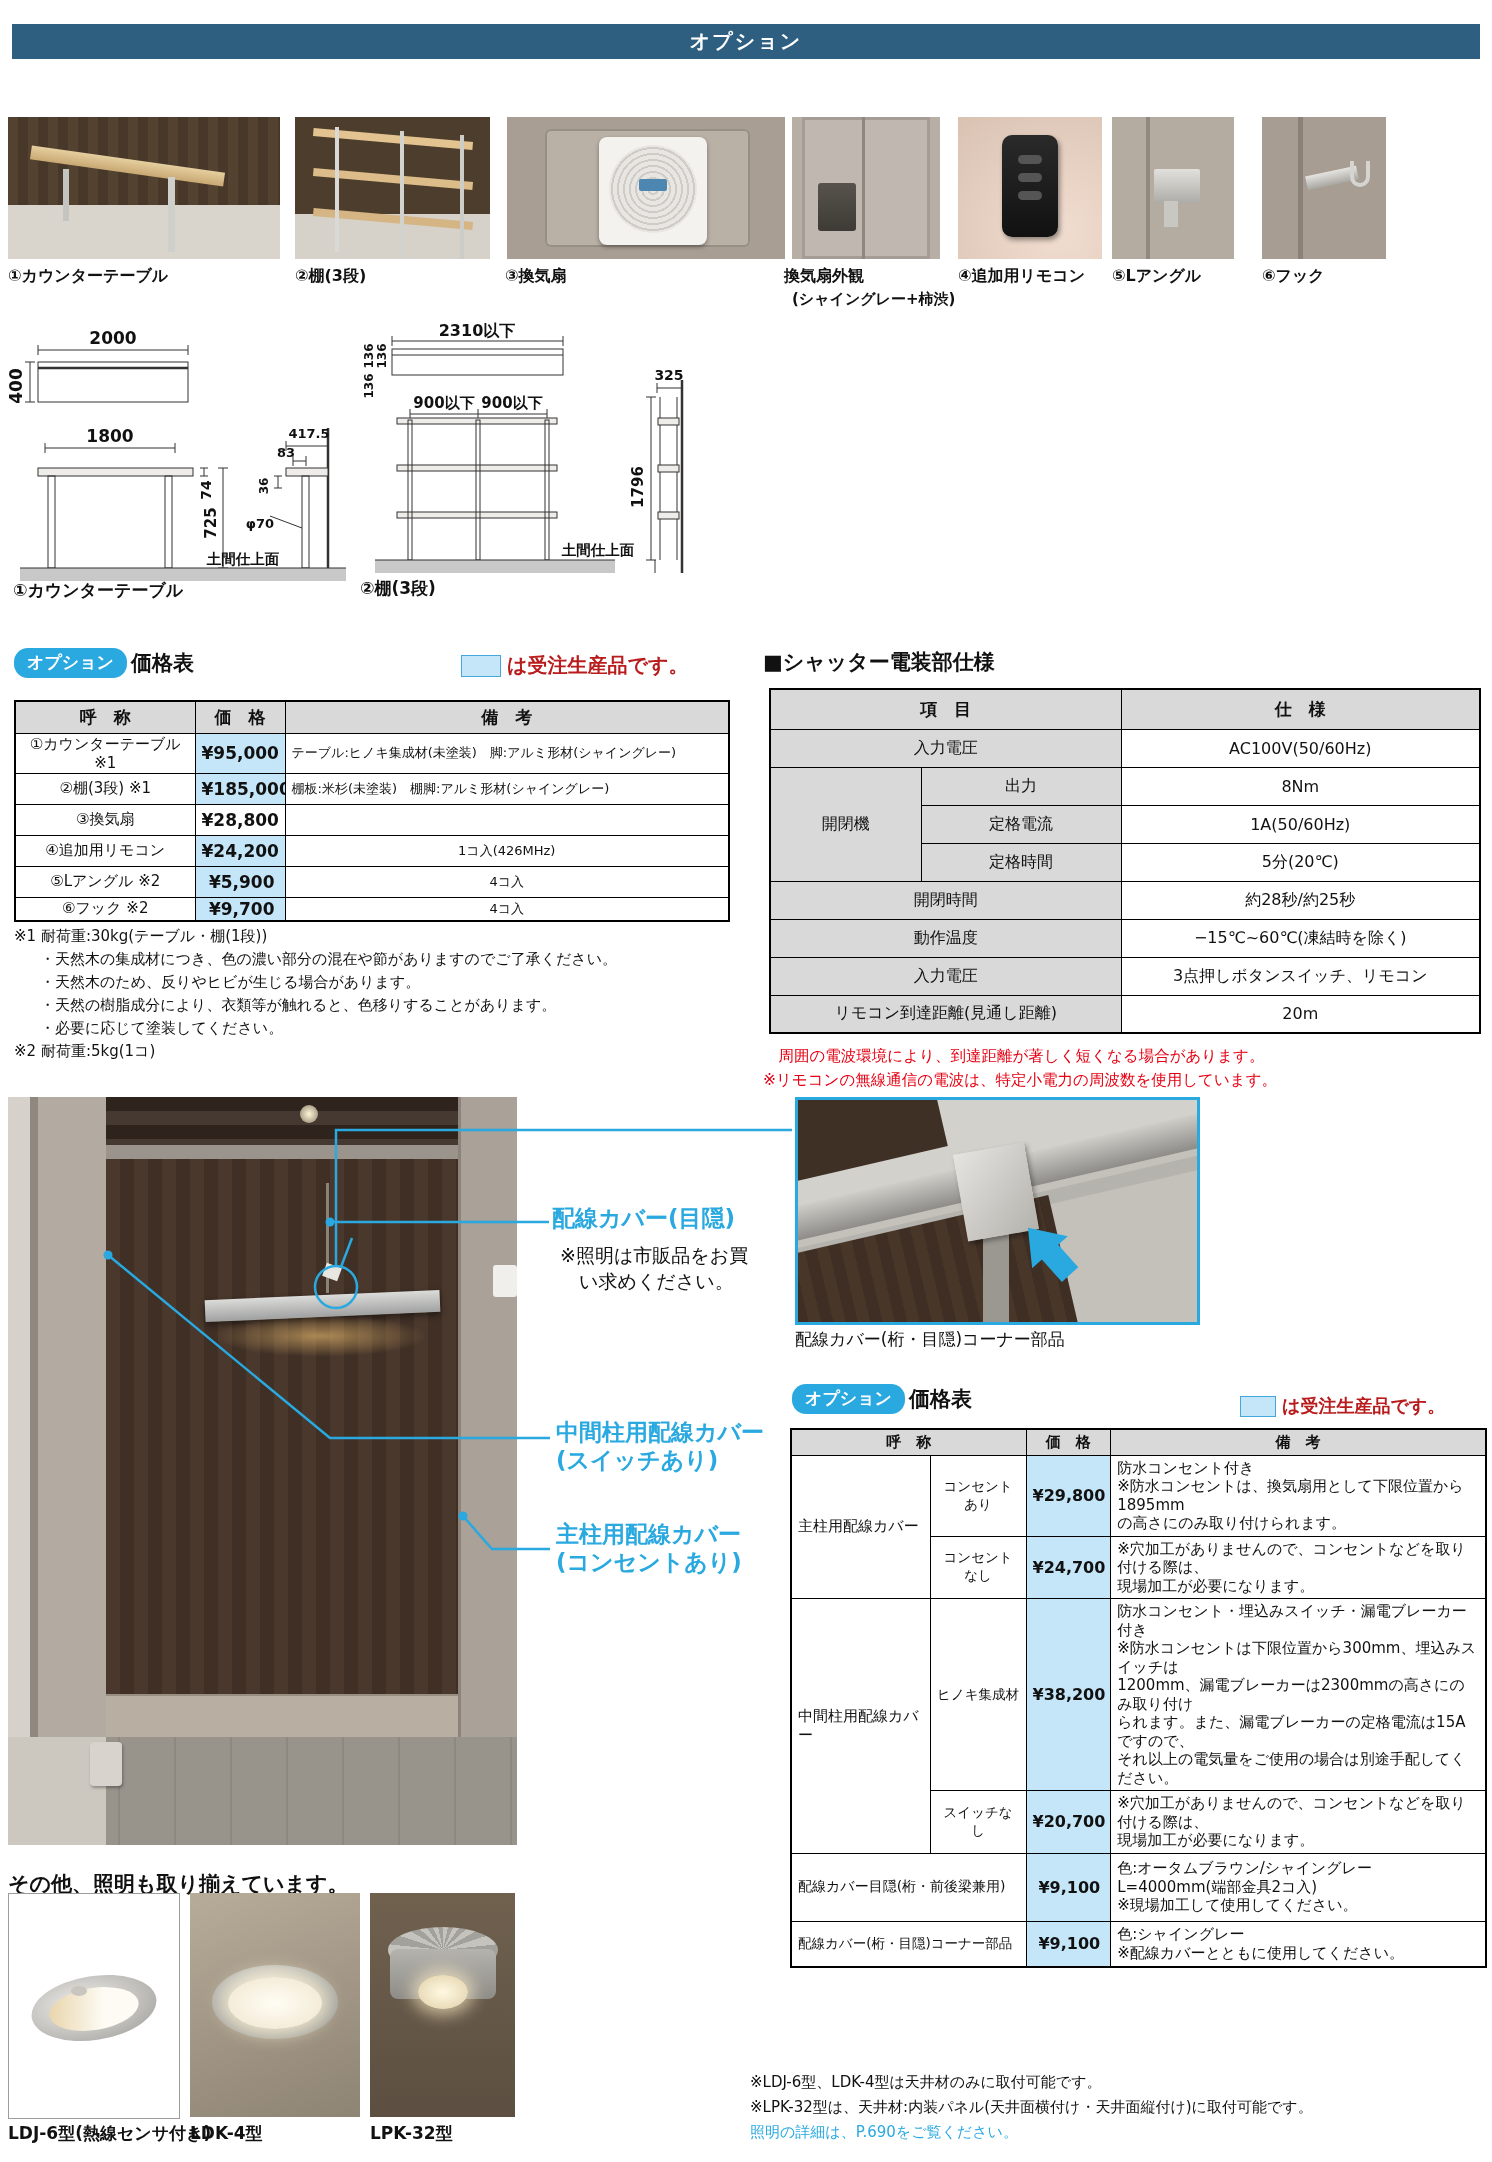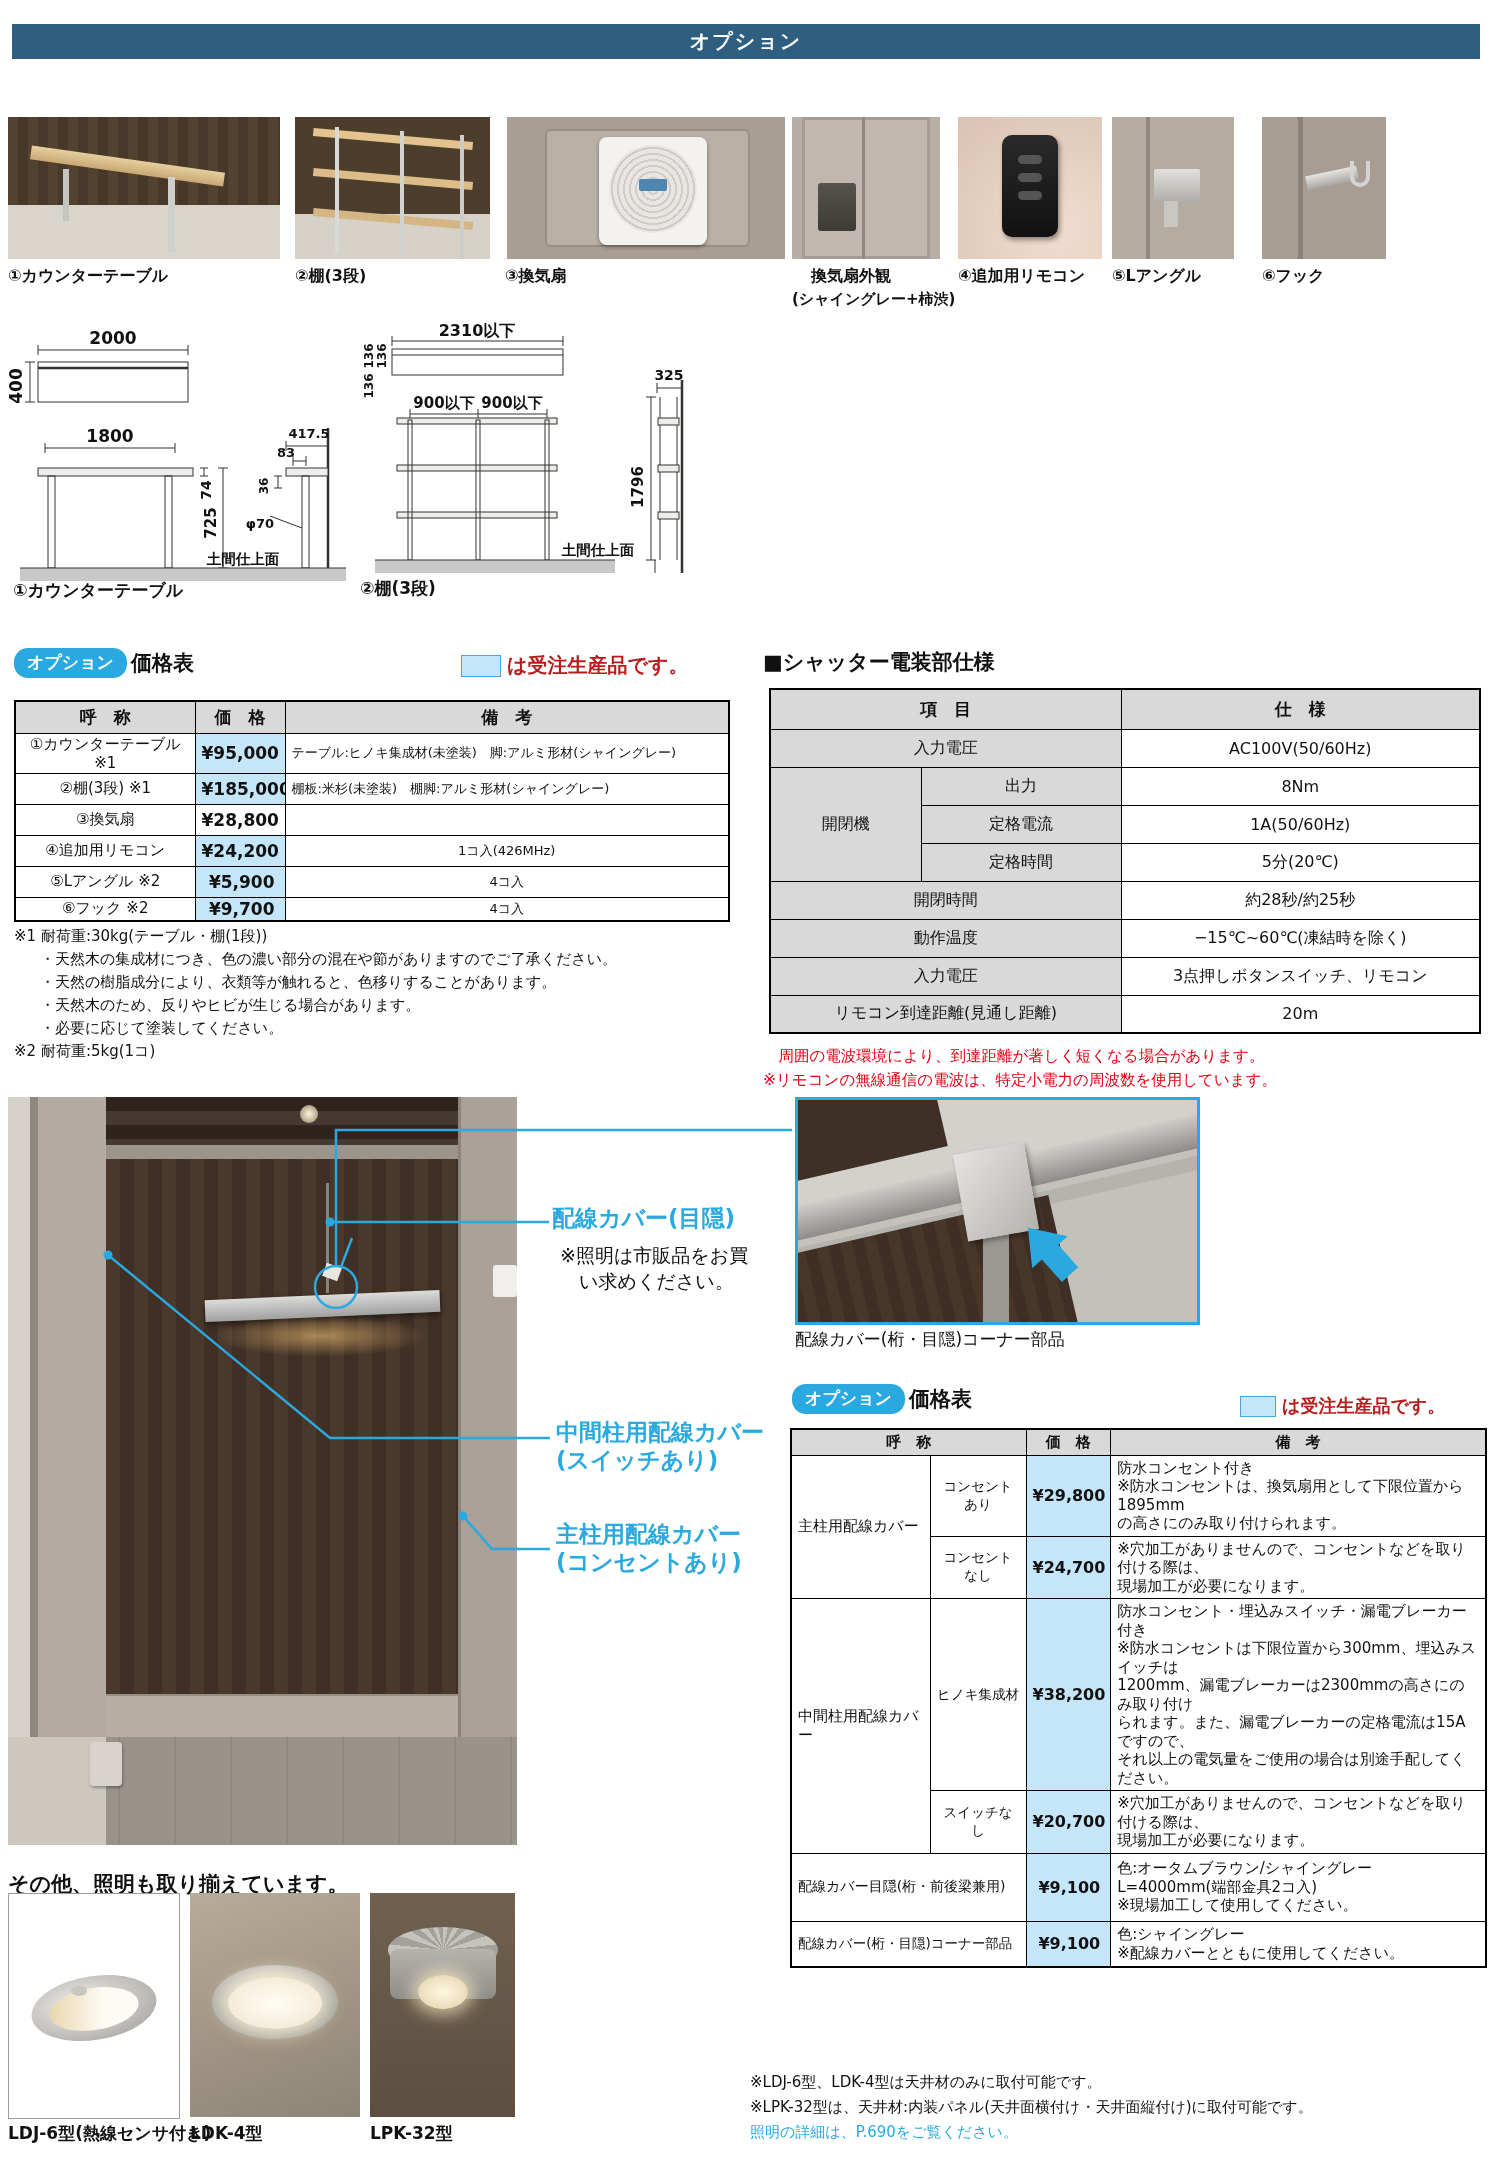--- a/index.html
+++ b/index.html
@@ -91,21 +91,21 @@
   </div>
   <div class="abs photo" style="left:1262px;width:124px;background:#a79d93;">
     <div class="abs" style="left:36px;top:0;width:5px;height:142px;background:#8a8178;"></div>
     <div class="abs" style="left:44px;top:54px;width:52px;height:14px;background:linear-gradient(#e6e4e0,#a8a6a1);transform:rotate(-12deg);"></div>
     <div class="abs" style="left:88px;top:44px;width:12px;height:22px;border:4px solid #d6d4d0;border-top:none;border-radius:0 0 10px 10px;"></div>
   </div>
 
   <div class="abs plabel" style="left:8px;">①カウンターテーブル</div>
   <div class="abs plabel" style="left:295px;">②棚(3段)</div>
   <div class="abs plabel" style="left:505px;">③換気扇</div>
-  <div class="abs plabel" style="left:811px;">換気扇外観</div>
+  <div class="abs plabel" style="left:784px;">換気扇外観</div>
   <div class="abs plabel2" style="left:792px;">(シャイングレー+柿渋)</div>
   <div class="abs plabel" style="left:958px;">④追加用リモコン</div>
   <div class="abs plabel" style="left:1112px;">⑤Lアングル</div>
   <div class="abs plabel" style="left:1262px;">⑥フック</div>
 
   <svg class="abs" style="left:8px;top:328px;" width="345" height="275" viewBox="0 0 345 275">
     <g stroke="#333" stroke-width="1" fill="none">
       <line x1="30" y1="22" x2="180" y2="22"></line>
         <line x1="30" y1="17" x2="30" y2="27"></line>
         <line x1="180" y1="17" x2="180" y2="27"></line>
@@ -253,22 +253,22 @@
       <td class="ctr">⑥フック ※2</td>
       <td class="price">¥9,700</td>
       <td class="note13 ctr">4コ入</td>
     </tr>
   </tbody>
     </table>
 
   <div class="abs fnotes" style="left:14px;top:925px;width:720px;">
     <div>※1 耐荷重:30kg(テーブル・棚(1段))</div>
     <div class="ind">・天然木の集成材につき、色の濃い部分の混在や節がありますのでご了承ください。</div>
+    <div class="ind">・天然木のため、反りやヒビが生じる場合があります。</div>
     <div class="ind">・天然の樹脂成分により、衣類等が触れると、色移りすることがあります。</div>
-    <div class="ind">・天然木のため、反りやヒビが生じる場合があります。</div>
     <div class="ind">・必要に応じて塗装してください。</div>
     <div>※2 耐荷重:5kg(1コ)</div>
   </div>
 
   <div class="abs" style="left:763px;top:648px;font-size:21px;font-weight:bold;">■シャッター電装部仕様</div>
 
   <table class="abs spec" style="left:769px;top:688px;width:710px;">
     <colgroup>
         <col style="width:151px">
         <col style="width:200px">

